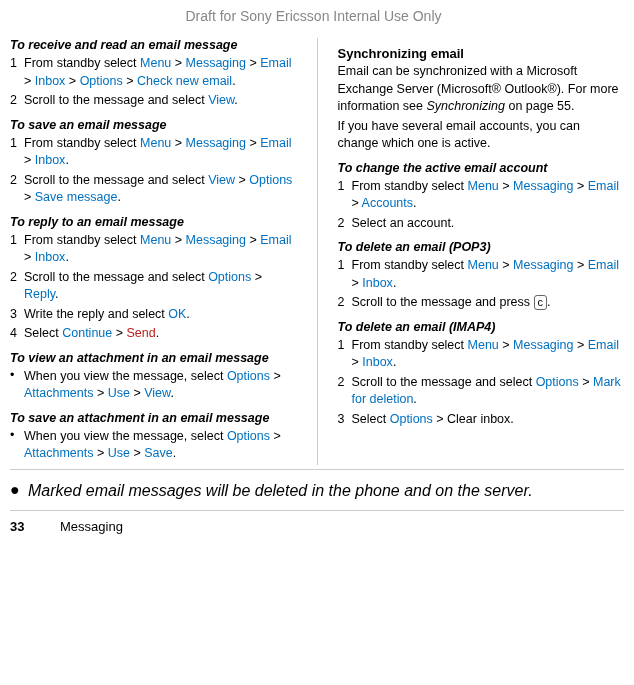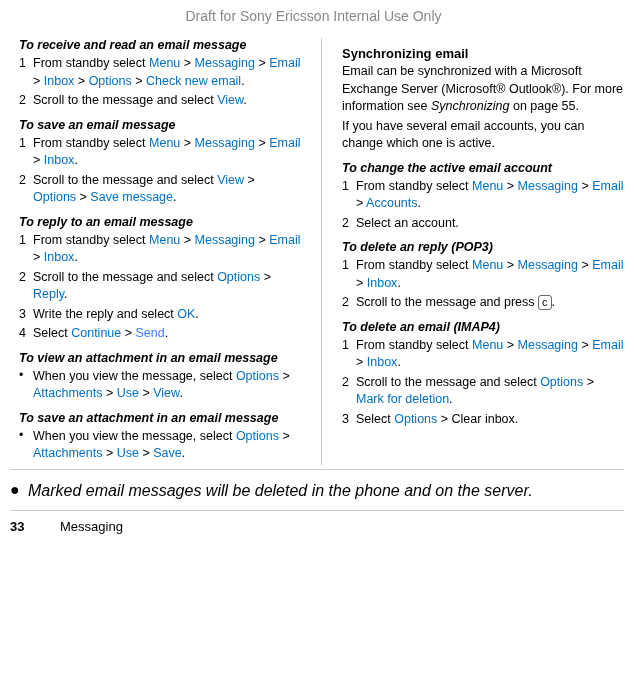--- a/index.html
+++ b/index.html
@@ -17,21 +17,20 @@
       font-size: 14px;
       color: #888888;
       padding: 8px 7px 6px 0;
       border-bottom: none;
     }
     .content {
       display: flex;
       flex-direction: row;
       padding: 8px 10px 0 10px;
       gap: 10px;
-      margin-left: 9px;
     }
     .col-left {
       flex: 1;
       padding-right: 8px;
     }
     .col-right {
       flex: 1;
       padding-left: 8px;
       border-left: none;
     }
@@ -166,21 +165,21 @@
       <div class="step">
         <span class="step-num">2</span>
         <span class="step-text"><span>Scroll to the message and select </span><span style="color:#0070c0">Options</span><span> &gt; </span><span style="color:#0070c0">Reply</span><span>.</span></span>
       </div>
       <div class="step">
         <span class="step-num">3</span>
         <span class="step-text"><span>Write the reply and select </span><span style="color:#0070c0">OK</span><span>.</span></span>
       </div>
       <div class="step">
         <span class="step-num">4</span>
-        <span class="step-text"><span>Select </span><span style="color:#0070c0">Continue</span><span> &gt; </span><span style="color:#3b82f6">Send</span><span>.</span></span>
+        <span class="step-text"><span>Select </span><span style="color:#0070c0">Continue</span><span> &gt; </span><span style="color:#b91c1c">Send</span><span>.</span></span>
       </div>
       <div class="section-title">To view an attachment in an email message</div>
       <div class="bullet">
         <span class="bullet-dot">•</span>
         <span class="bullet-text"><span>When you view the message, select </span><span style="color:#0070c0">Options</span><span> &gt; </span><span style="color:#0070c0">Attachments</span><span> &gt; </span><span style="color:#0070c0">Use</span><span> &gt; </span><span style="color:#0070c0">View</span><span>.</span></span>
       </div>
       <div class="section-title">To save an attachment in an email message</div>
       <div class="bullet">
         <span class="bullet-dot">•</span>
         <span class="bullet-text"><span>When you view the message, select </span><span style="color:#0070c0">Options</span><span> &gt; </span><span style="color:#0070c0">Attachments</span><span> &gt; </span><span style="color:#0070c0">Use</span><span> &gt; </span><span style="color:#0070c0">Save</span><span>.</span></span>
@@ -195,21 +194,21 @@
       <div class="plain-text">If you have several email accounts, you can change which one is active.</div>
       <div class="section-title">To change the active email account</div>
       <div class="step">
         <span class="step-num">1</span>
         <span class="step-text"><span>From standby select </span><span style="color:#0070c0">Menu</span><span> &gt; </span><span style="color:#0070c0">Messaging</span><span> &gt; </span><span style="color:#0070c0">Email</span><span> &gt; </span><span style="color:#0070c0">Accounts</span><span>.</span></span>
       </div>
       <div class="step">
         <span class="step-num">2</span>
         <span class="step-text"><span>Select an account.</span></span>
       </div>
-      <div class="section-title">To delete an reply (POP3)</div>
+      <div class="section-title">To delete an email (POP3)</div>
       <div class="step">
         <span class="step-num">1</span>
         <span class="step-text"><span>From standby select </span><span style="color:#0070c0">Menu</span><span> &gt; </span><span style="color:#0070c0">Messaging</span><span> &gt; </span><span style="color:#0070c0">Email</span><span> &gt; </span><span style="color:#0070c0">Inbox</span><span>.</span></span>
       </div>
       <div class="step">
         <span class="step-num">2</span>
         <span class="step-text"><span>Scroll to the message and press </span><span style="display:inline-block;border:1px solid #666;border-radius:3px;padding:0 3px;font-size:11px;line-height:1.2">c</span><span>.</span></span>
       </div>
       <div class="section-title">To delete an email (IMAP4)</div>
       <div class="step">

